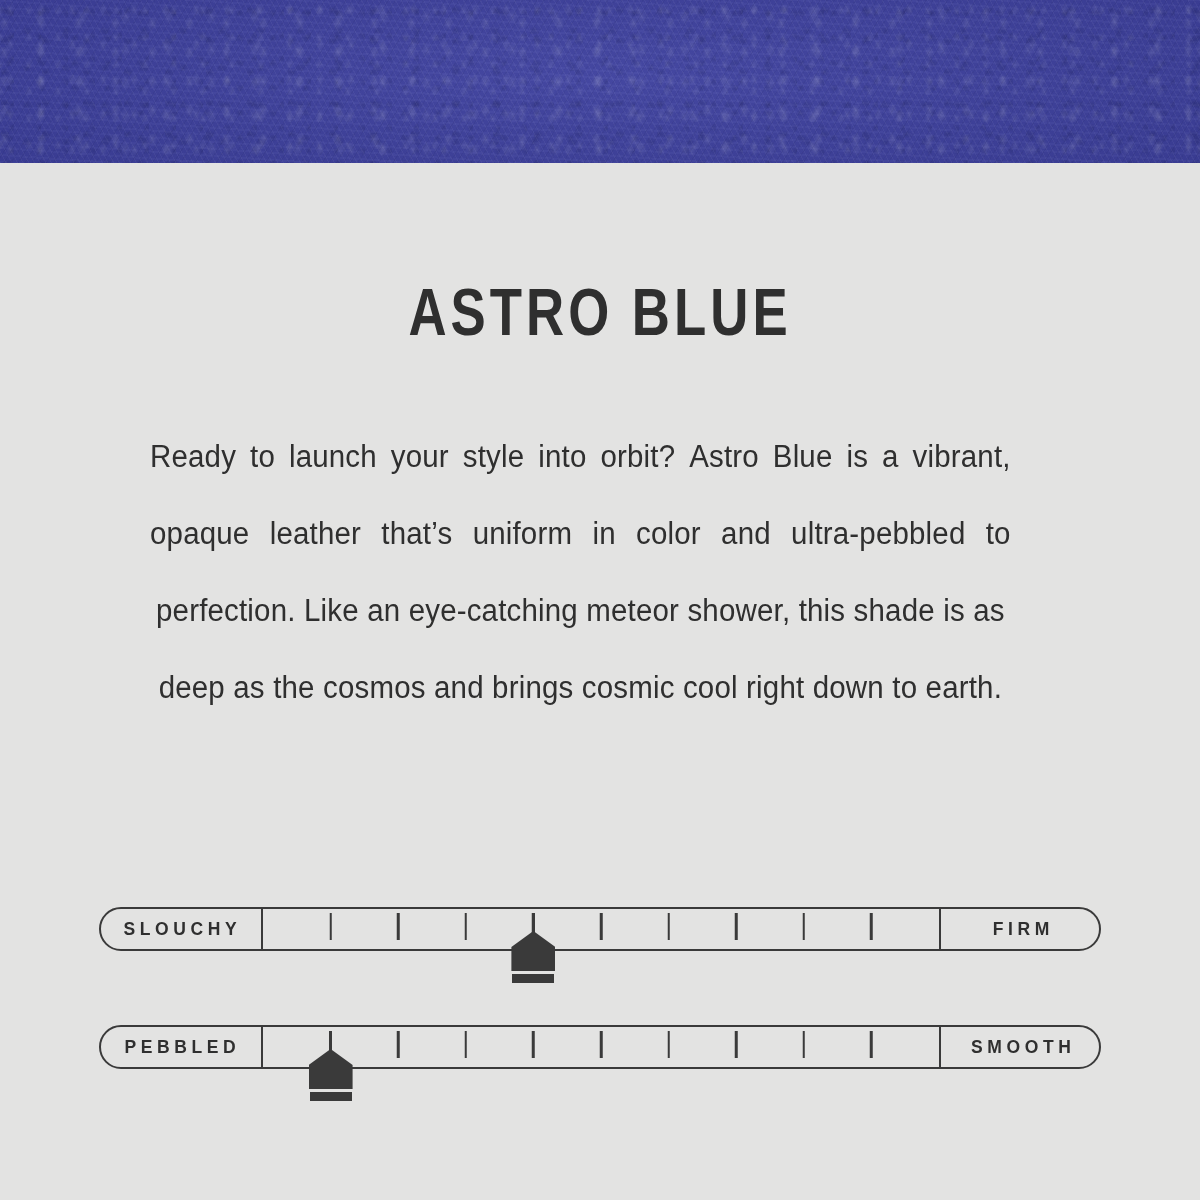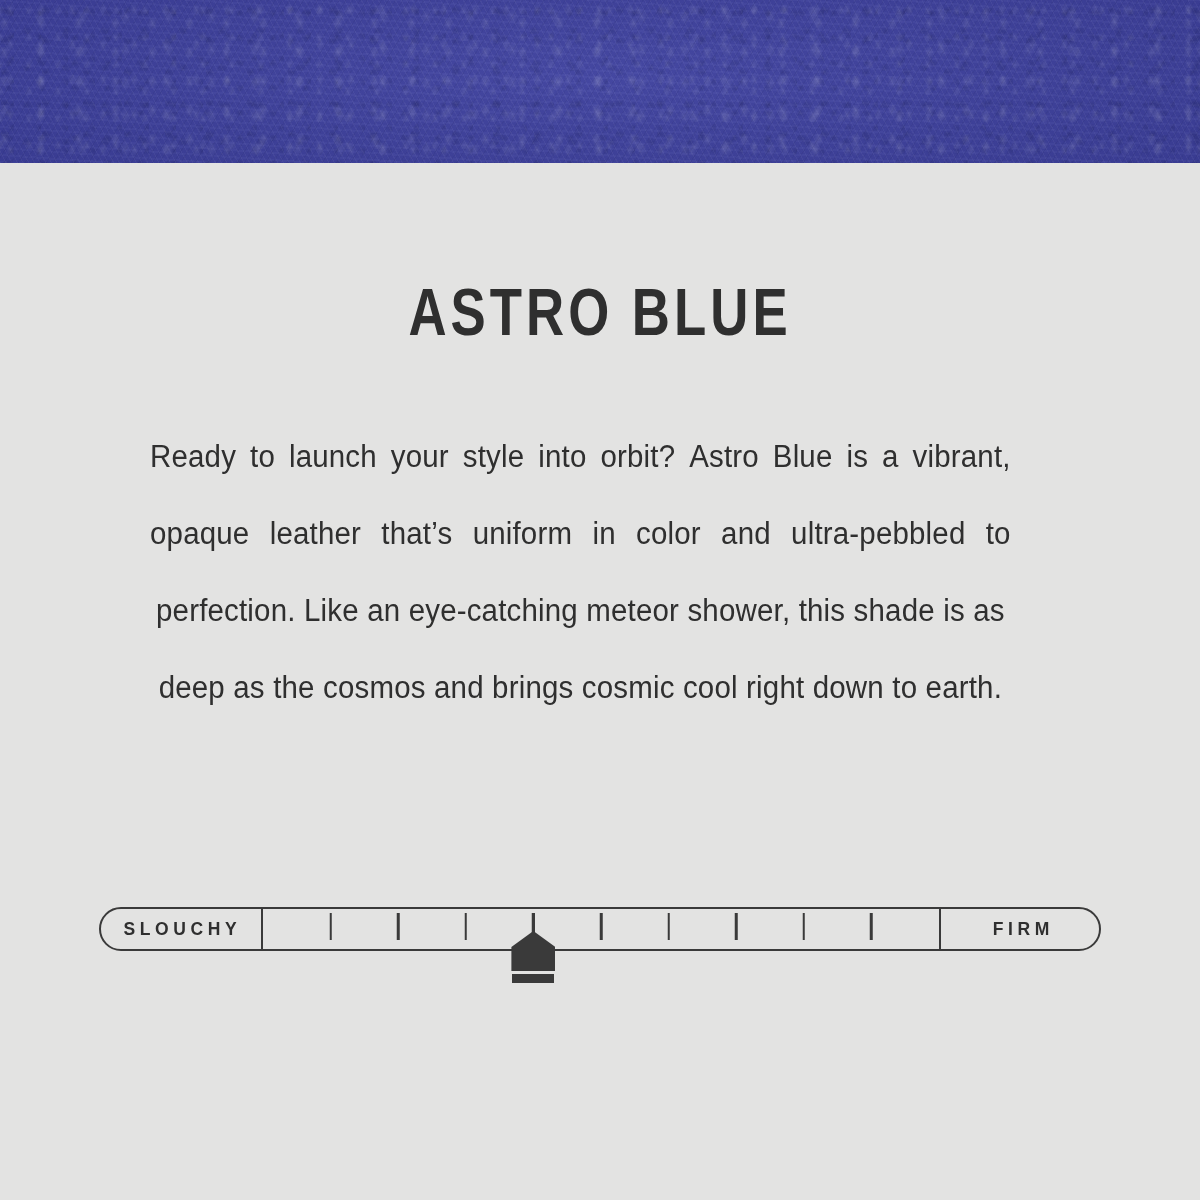--- a/index.html
+++ b/index.html
@@ -256,14 +256,35 @@
         <div class="tick" style="left: 80%;"></div>
         <div class="tick" style="left: 90%;"></div>
         <div class="marker" style="left: 40%;">
           <div class="stem"></div>
           <div class="head"></div>
           <div class="bar"></div>
         </div>
       </div>
   </div>
 
+  <div class="scale s2">
+    <div class="scale-frame"></div>
+    <div class="cap cap-left">PEBBLED</div>
+    <div class="cap cap-right">SMOOTH</div>
+    <div class="track" id="track1">
+        <div class="tick" style="left: 10%;"></div>
+        <div class="tick" style="left: 20%;"></div>
+        <div class="tick" style="left: 30%;"></div>
+        <div class="tick" style="left: 40%;"></div>
+        <div class="tick" style="left: 50%;"></div>
+        <div class="tick" style="left: 60%;"></div>
+        <div class="tick" style="left: 70%;"></div>
+        <div class="tick" style="left: 80%;"></div>
+        <div class="tick" style="left: 90%;"></div>
+        <div class="marker" style="left: 10%;">
+          <div class="stem"></div>
+          <div class="head"></div>
+          <div class="bar"></div>
+        </div>
+      </div>
+  </div>
 
 </div>
 
 </body></html>

